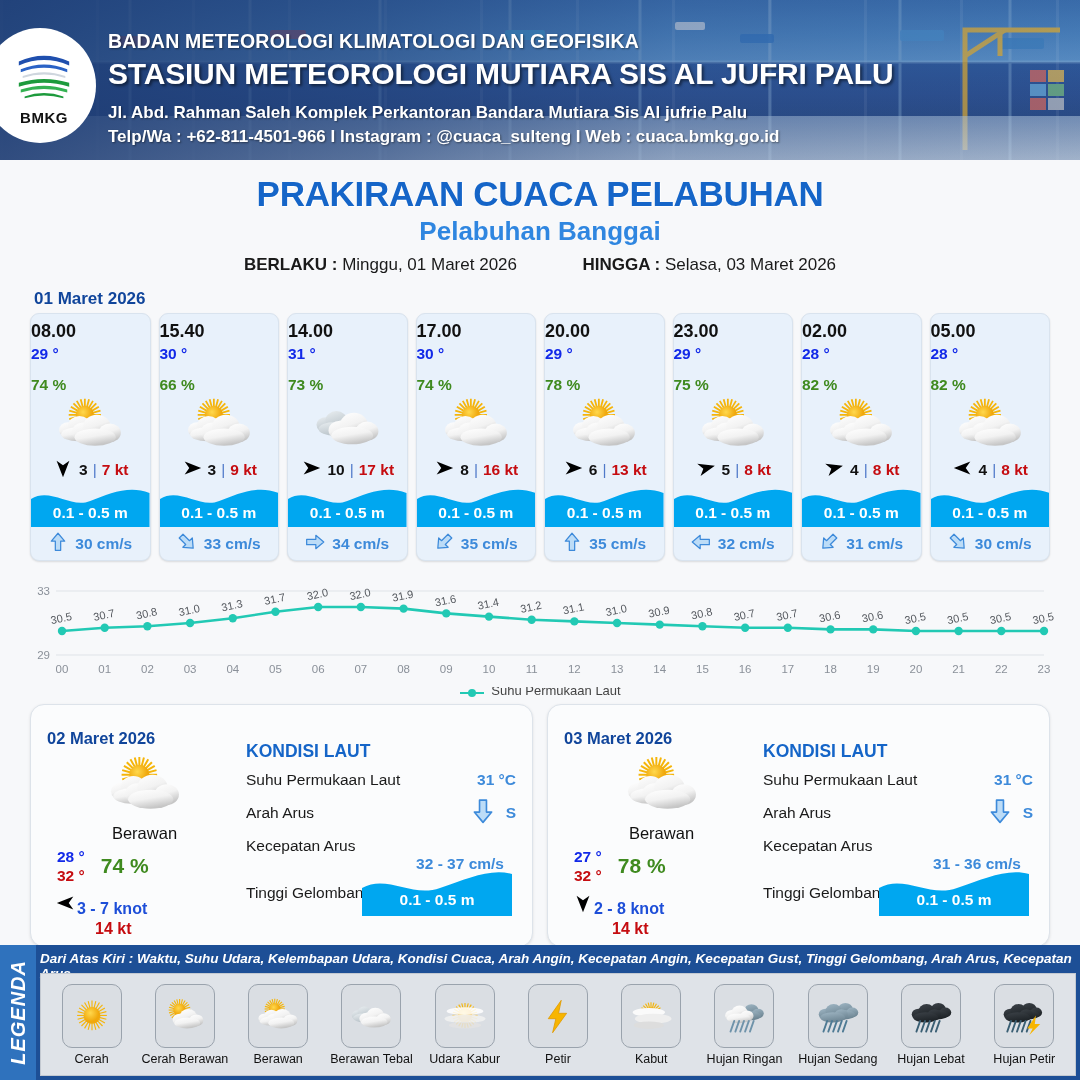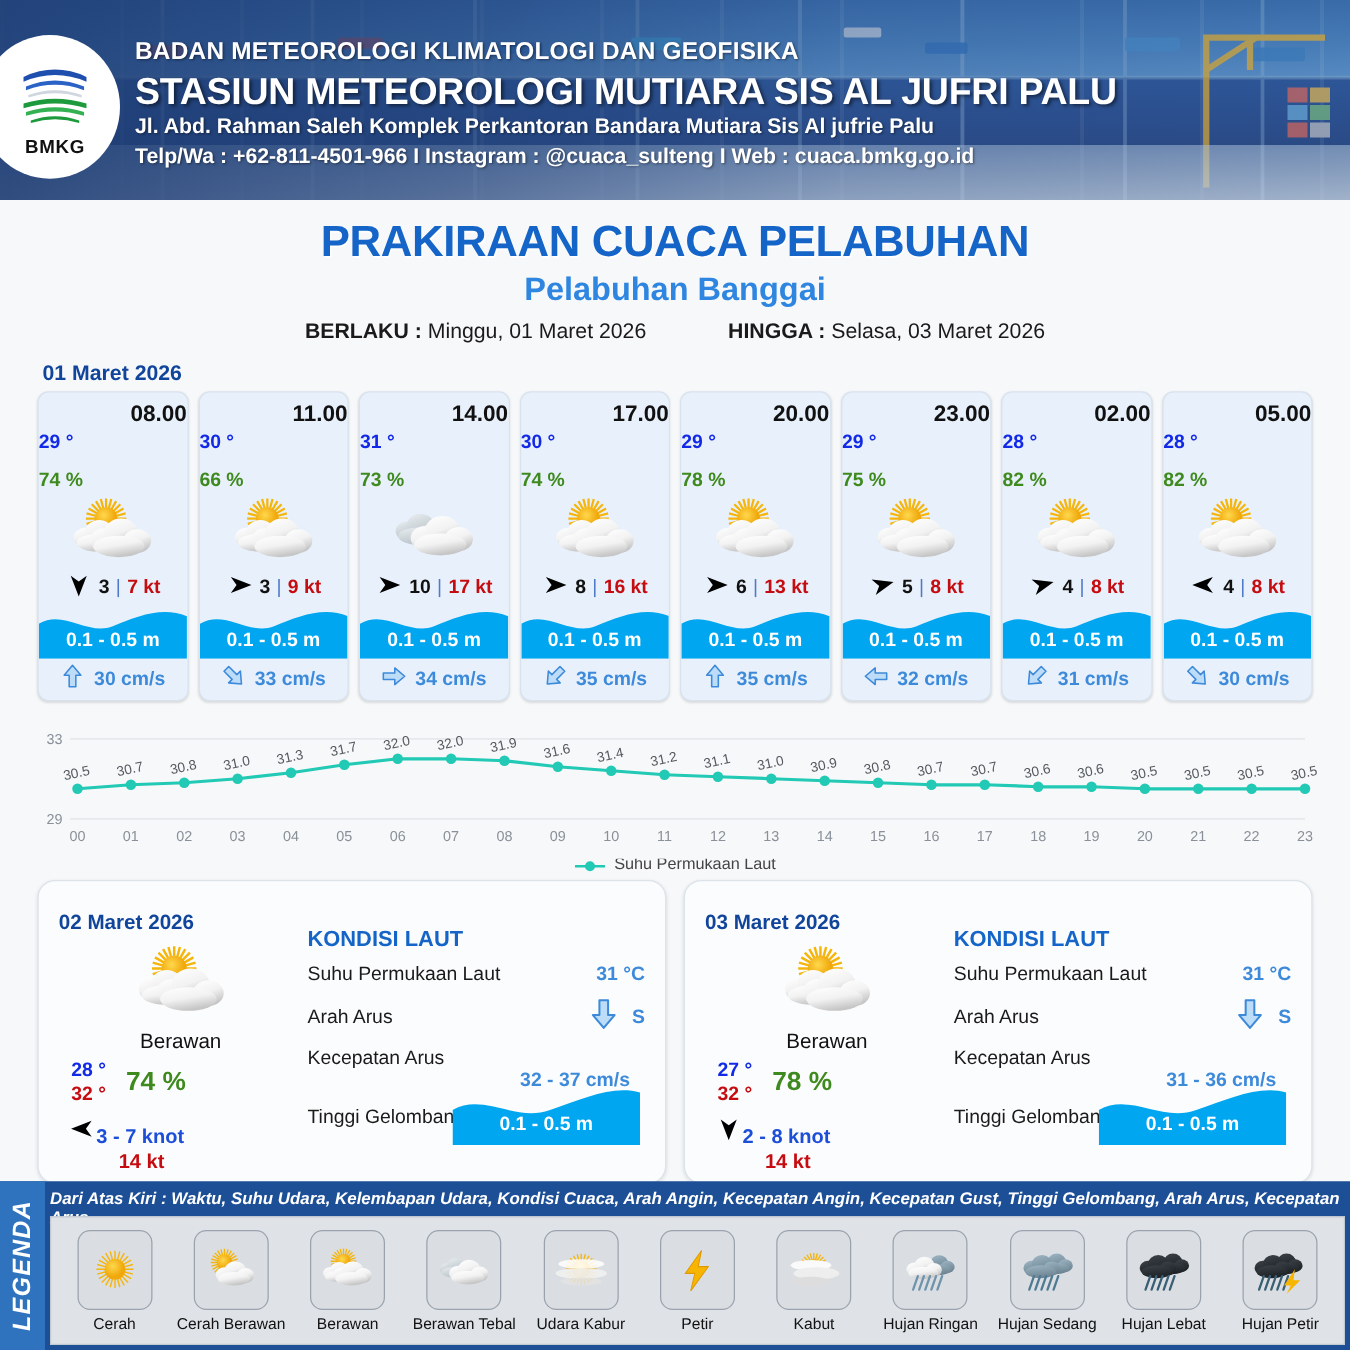--- a/index.html
+++ b/index.html
@@ -48,21 +48,21 @@
   .hdr-text { position:absolute; left:108px; top:30px; z-index:6; }
   .h-line1 {
     font-size:19.5px; font-weight:bold; color:#fff; letter-spacing:.2px;
     text-shadow:1px 1px 2px rgba(0,0,0,.45);
   }
   .h-line2 {
     font-size:30px; font-weight:bold; color:#fff; letter-spacing:-.2px; margin-top:4px;
     text-shadow:2px 2px 3px rgba(0,0,0,.5);
   }
   .h-line3 {
-    font-size:17px; font-weight:bold; color:#fff; margin-top:0;
+    font-size:17px; font-weight:bold; color:#fff; margin-top:12px;
     text-shadow:1px 1px 2px rgba(0,0,0,.45);
   }
   .h-line4 {
     font-size:17px; font-weight:bold; color:#fff; margin-top:4px;
     text-shadow:1px 1px 2px rgba(0,0,0,.45);
   }
 
   
   .title-wrap { text-align:center; padding-top:14px; }
   .t-main {
@@ -78,21 +78,21 @@
   .date-label {
     margin:14px 0 4px 34px; font-size:17px; font-weight:bold; color:#10459b;
   }
   .cards {
     display:flex; gap:8px; padding:0 30px; justify-content:space-between;
   }
   .card {
     width:126px; background:#e8f1fb; border:1px solid #d9e3ee; border-radius:9px;
     overflow:hidden; position:relative; box-shadow:0 1px 2px rgba(0,0,0,.12);
   }
-  .c-time { text-align:right; font-size:18px; font-weight:bold; color:#111; padding-top:7px; }
+  .c-time { text-align:left; font-size:18px; font-weight:bold; color:#111; padding-top:7px; }
   .c-row { display:flex; justify-content:center; gap:13px; margin-top:3px;flex-direction:column; }
   .c-temp { font-size:15.5px; font-weight:bold; color:#1229e8; }
   .c-hum { font-size:15.5px; font-weight:bold; color:#3f8a1f; }
   .c-icon { height:62px; display:flex; align-items:center; justify-content:center; margin-top:1px; }
   .c-wind {
     display:flex; align-items:center; justify-content:center; gap:5px;
     font-size:15.5px; font-weight:bold; color:#111; height:26px;
   }
   .c-wind .bar { color:#4f79c9; font-weight:normal; }
   .c-gust { color:#c50c10; font-weight:bold; }
@@ -347,21 +347,21 @@
       <div class="wave-txt">0.1 - 0.5 m</div>
     </div>
     <div class="c-curr">
       <span><svg width="20" height="20" viewBox="0 0 24 24" style="transform:rotate(0deg)">
     <path d="M12 1.5 L20 11 L15.2 11 L15.2 22 L8.8 22 L8.8 11 L4 11 Z" fill="#bcdcf7" stroke="#3d8ada" stroke-width="1.5" stroke-linejoin="round"></path>
   </svg></span>
       <span>30 cm/s</span>
     </div>
     </div>
     <div class="card">
-    <div class="c-time">11.00</div>
+    <div class="c-time">15.40</div>
     <div class="c-row">
       <span class="c-temp">30 °</span>
       <span class="c-hum">66 %</span>
     </div>
     <div class="c-icon">
         <svg width="86" height="60" viewBox="0 0 100 70">
           <defs>
     <radialGradient id="sg2" cx="40%" cy="35%">
       <stop offset="0%" stop-color="#ffd84d"></stop>
               <stop offset="100%" stop-color="#f0a80c"></stop>

